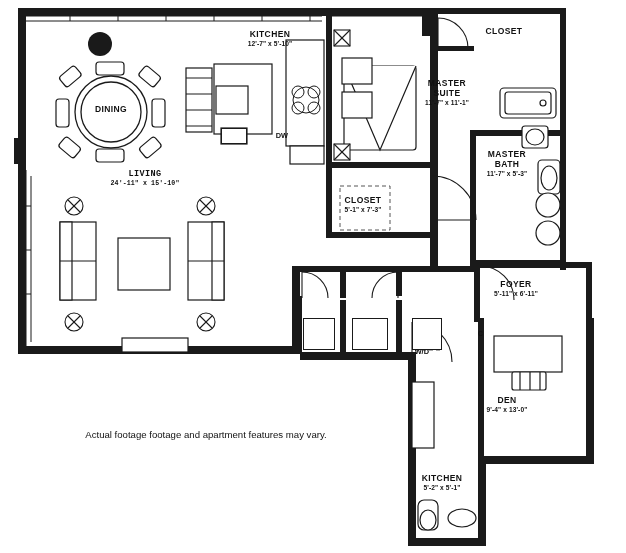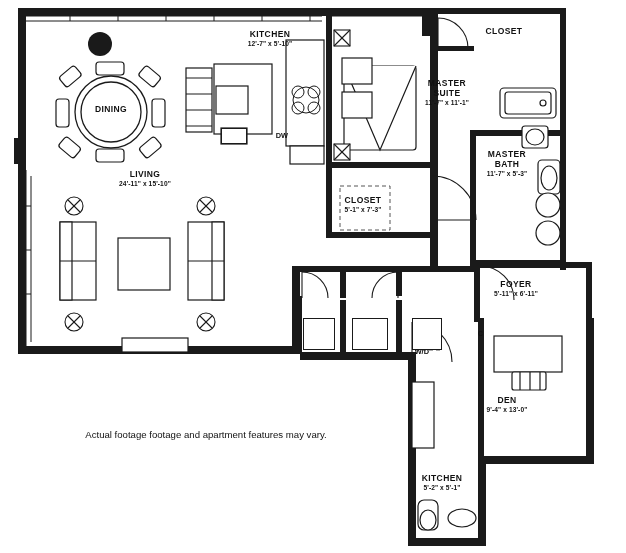--- a/index.html
+++ b/index.html
@@ -223,21 +223,21 @@
 
   <div class="room-label" style="left:232px;top:30px;width:76px;">
     <div class="nm">KITCHEN</div>
     <div class="dim">12'-7" x 5'-10"</div>
   </div>
 
   <div class="room-label" style="left:80px;top:105px;width:62px;">
     <div class="nm">DINING</div>
   </div>
 
-  <div class="room-label" style="left:103px;top:170px;width:84px;">
+  <div class="room-label" style="left:103px;top:170px;width:84px;font-family:Liberation Mono, monospace;">
     <div class="nm">LIVING</div>
     <div class="dim">24'-11" x 15'-10"</div>
   </div>
 
   <div class="room-label" style="left:414px;top:79px;width:66px;">
     <div class="nm" style="white-space:pre-line;">MASTER
 SUITE</div>
     <div class="dim">11'-7" x 11'-1"</div>
   </div>
 

